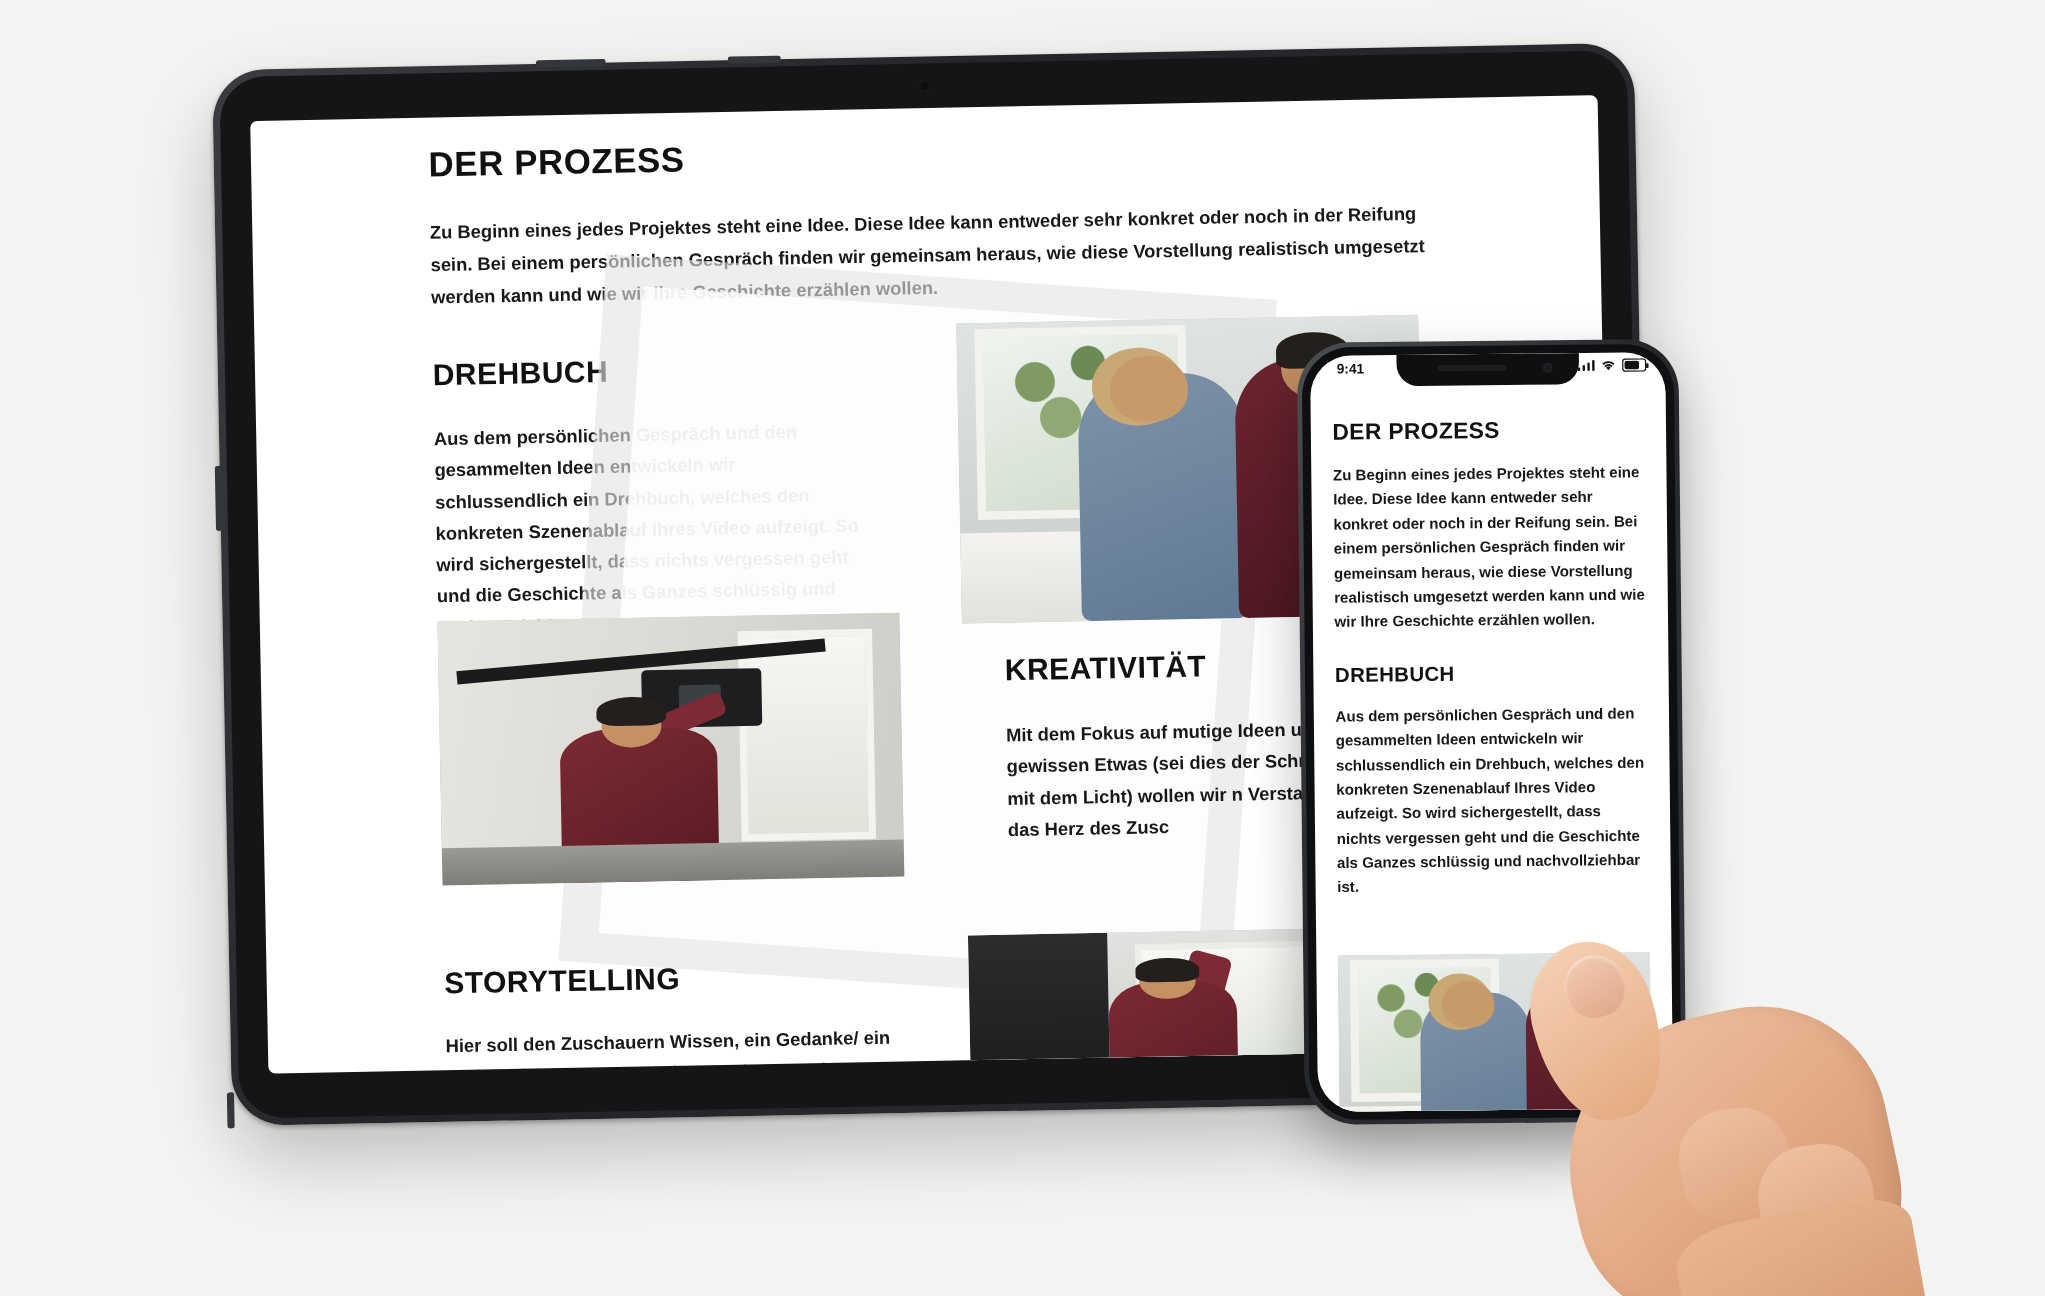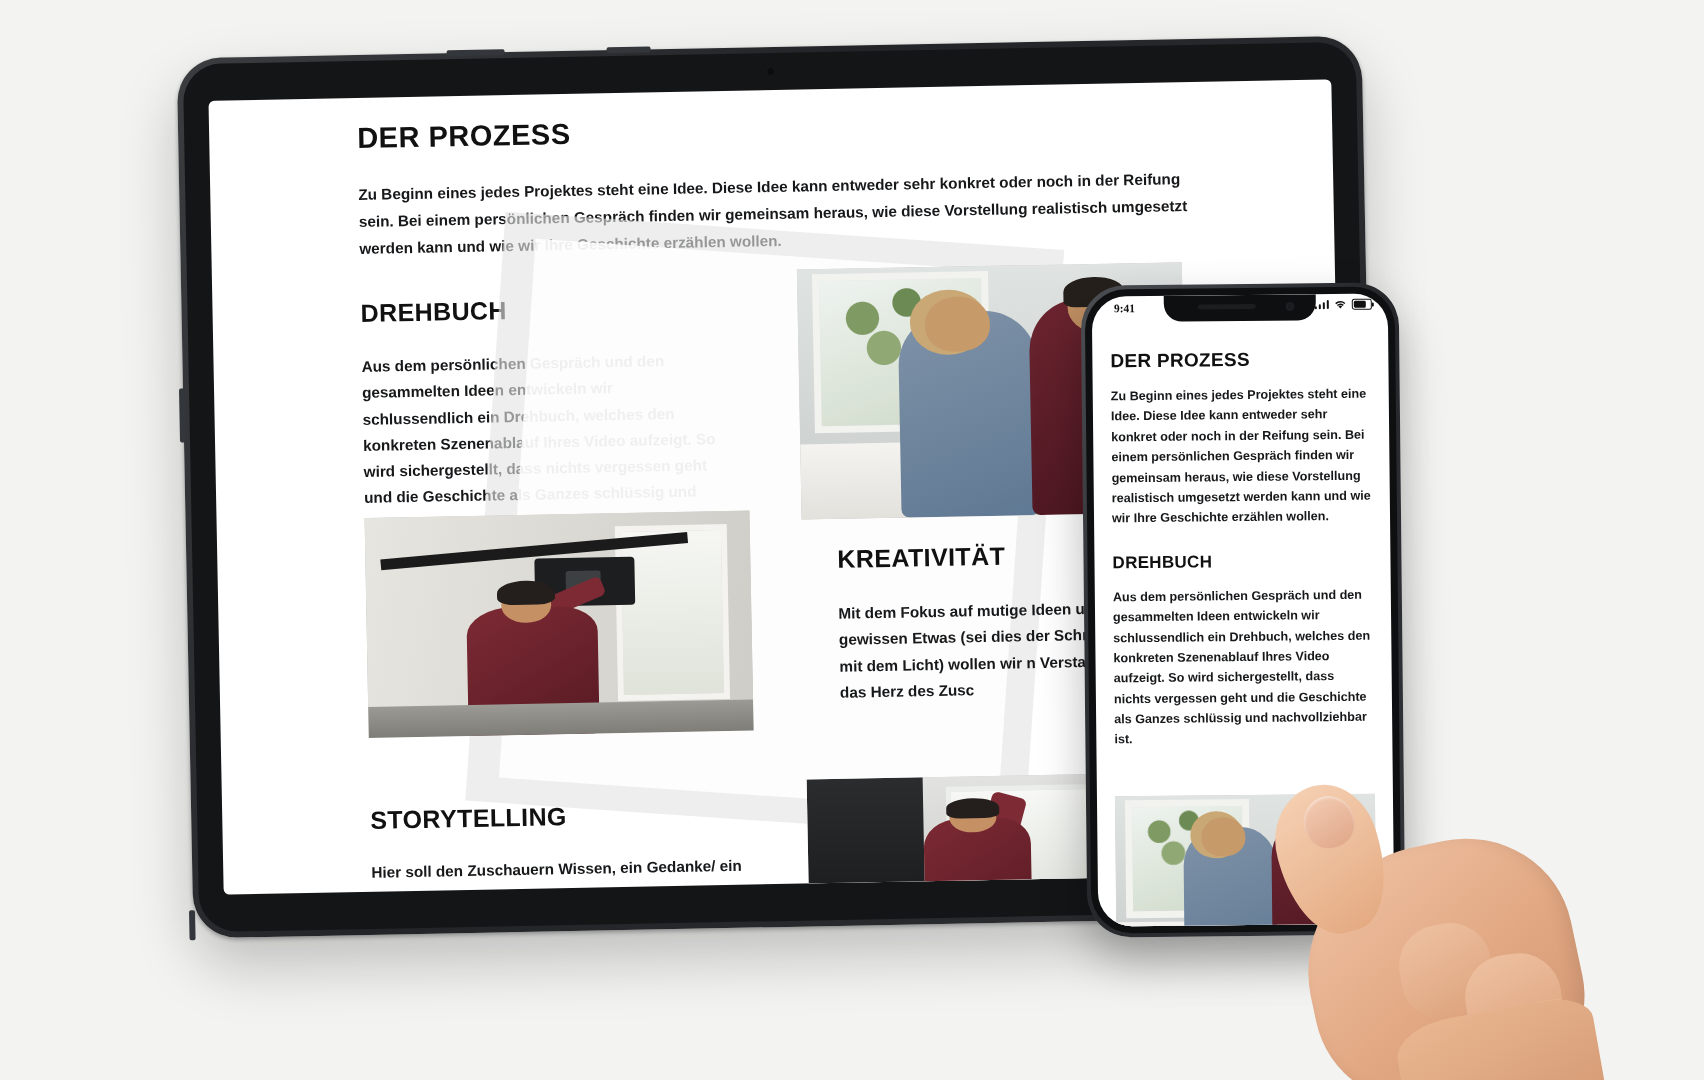--- a/index.html
+++ b/index.html
@@ -331,21 +331,21 @@
   .notch .cam {
     position: absolute; right: 22px; top: 8px; width: 8px; height: 8px;
     border-radius: 50%; background:#191b1f;
     box-shadow: inset 0 0 2px #2c3239;
   }
   .status-bar {
     position: absolute; left: 0; top: 0; width: 100%; height: 26px;
     z-index: 6; color: #111;
     font-size: 11.5px; font-weight: 700;
   }
-  .status-time { position: absolute; left: 22px; top: 6px; font-family: Liberation Serif, serif; }
+  .status-time { position: absolute; left: 22px; top: 6px; }
   .status-right { position: absolute; right: 16px; top: 5px; display: flex; align-items: center; gap: 4px; }
   .sig-bars { display:flex; align-items:flex-end; gap:1.5px; height:9px; }
   .sig-bars i { display:block; width:2.5px; background:#111; border-radius:1px; }
   .sig-bars i:nth-child(1){height:3px}
   .sig-bars i:nth-child(2){height:5px}
   .sig-bars i:nth-child(3){height:7px}
   .sig-bars i:nth-child(4){height:9px}
   .batt {
     width: 18px; height: 9px; border: 1.3px solid #111; border-radius: 2.5px;
     position: relative;

